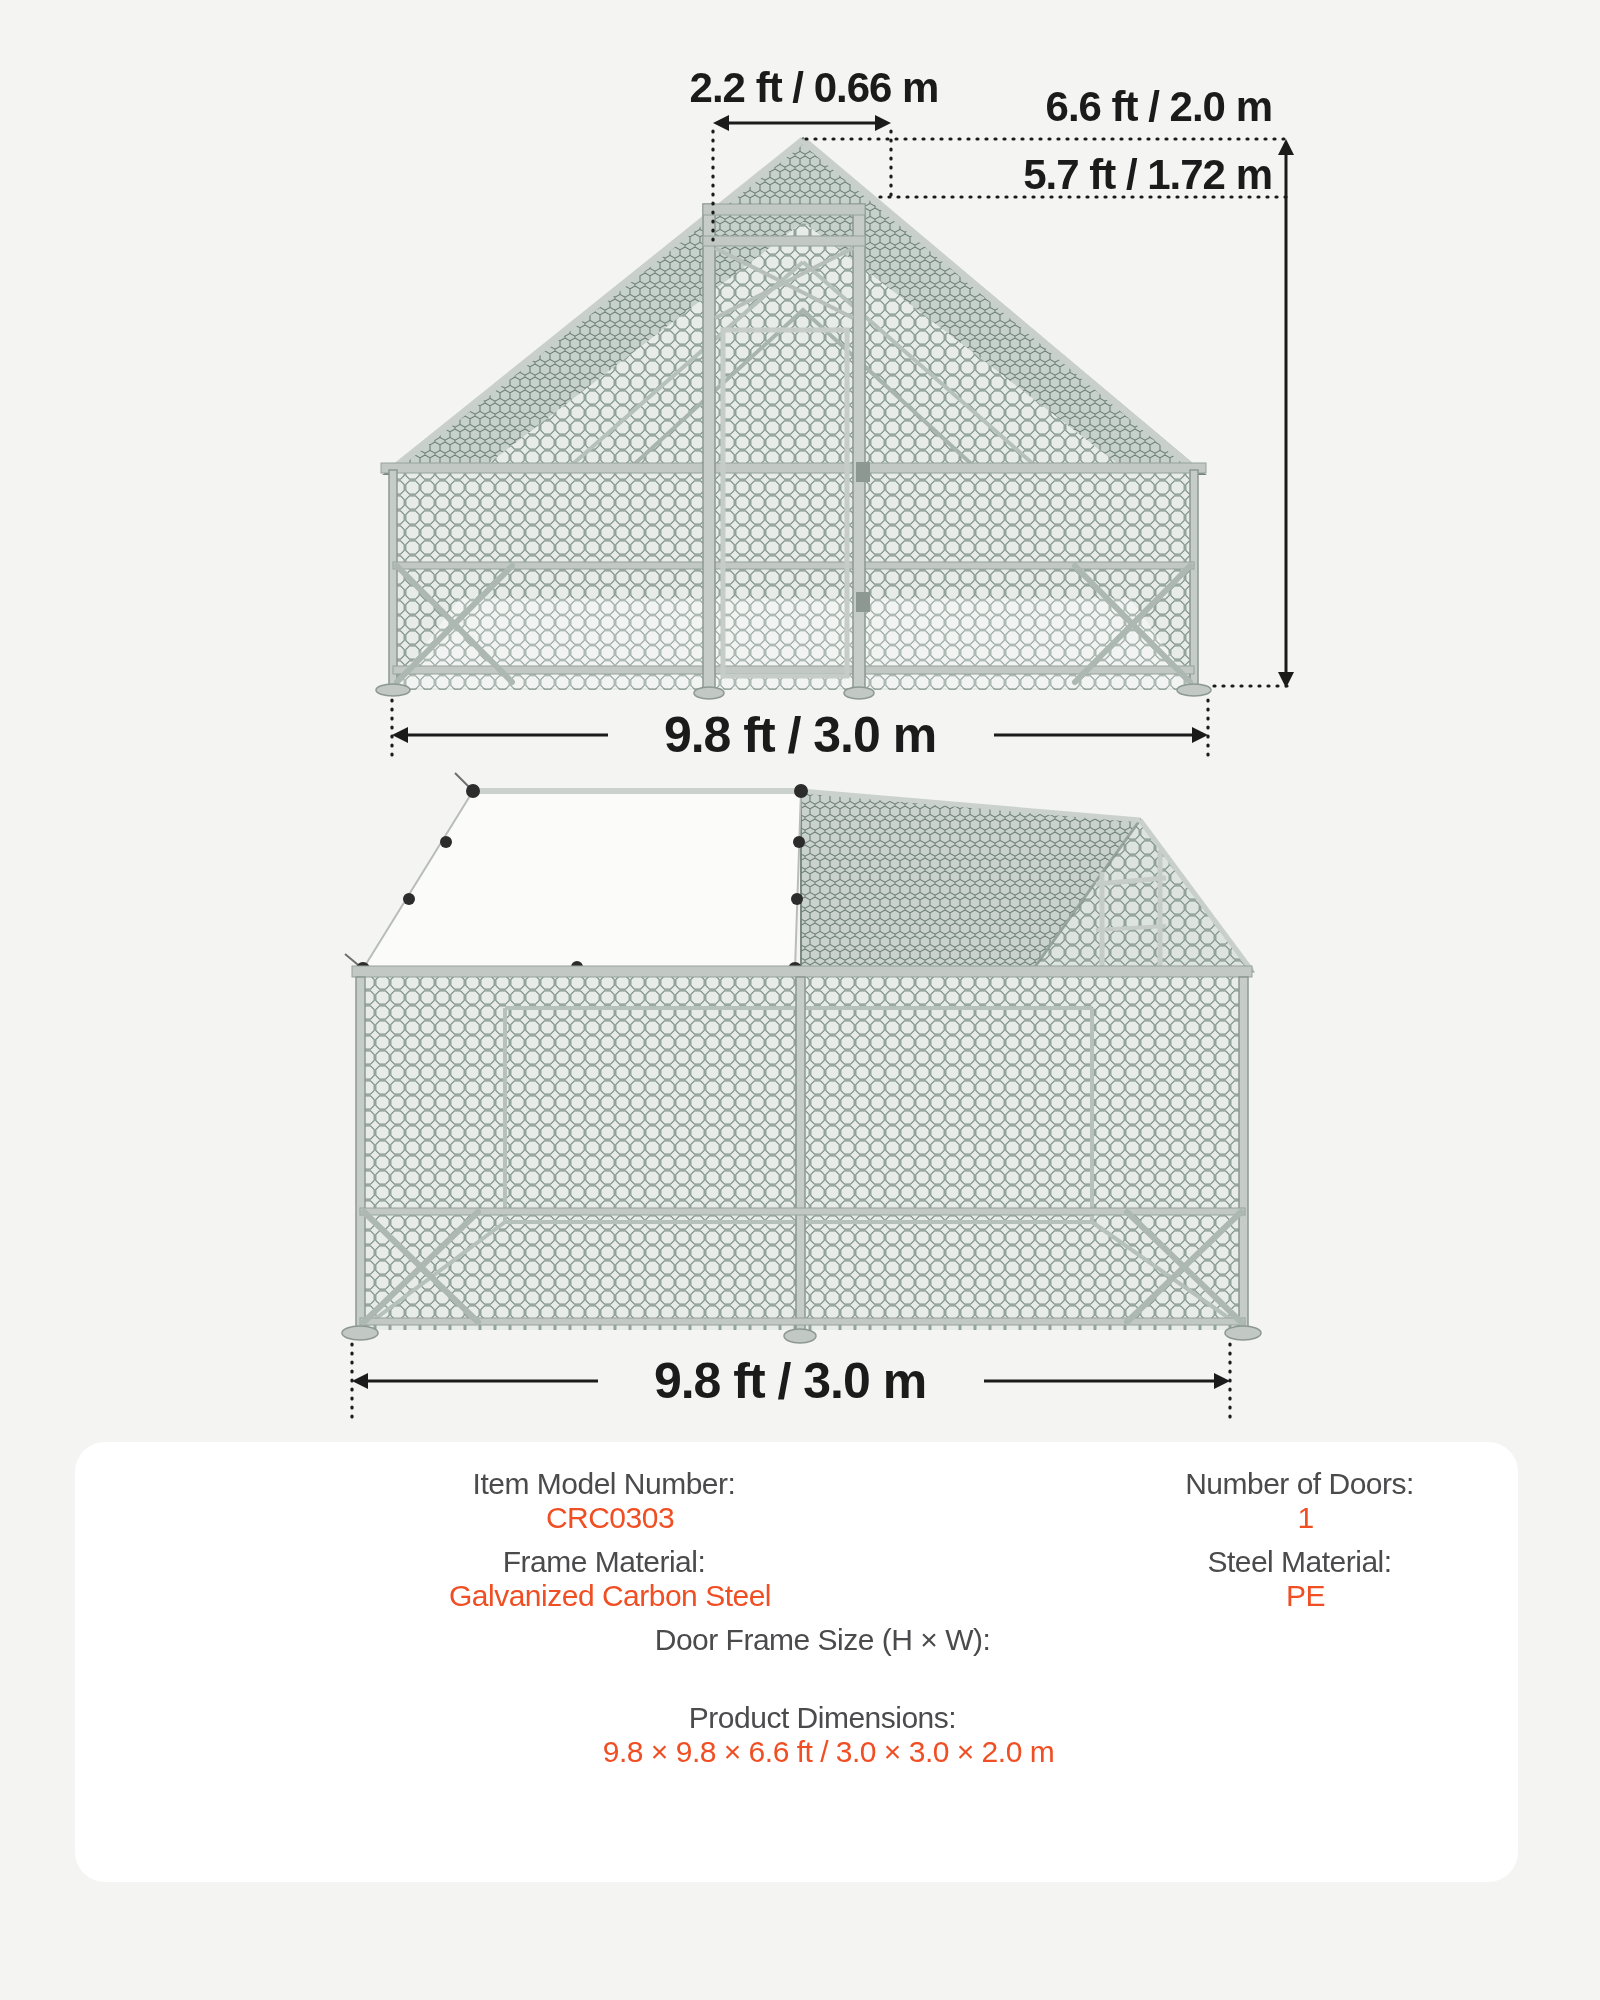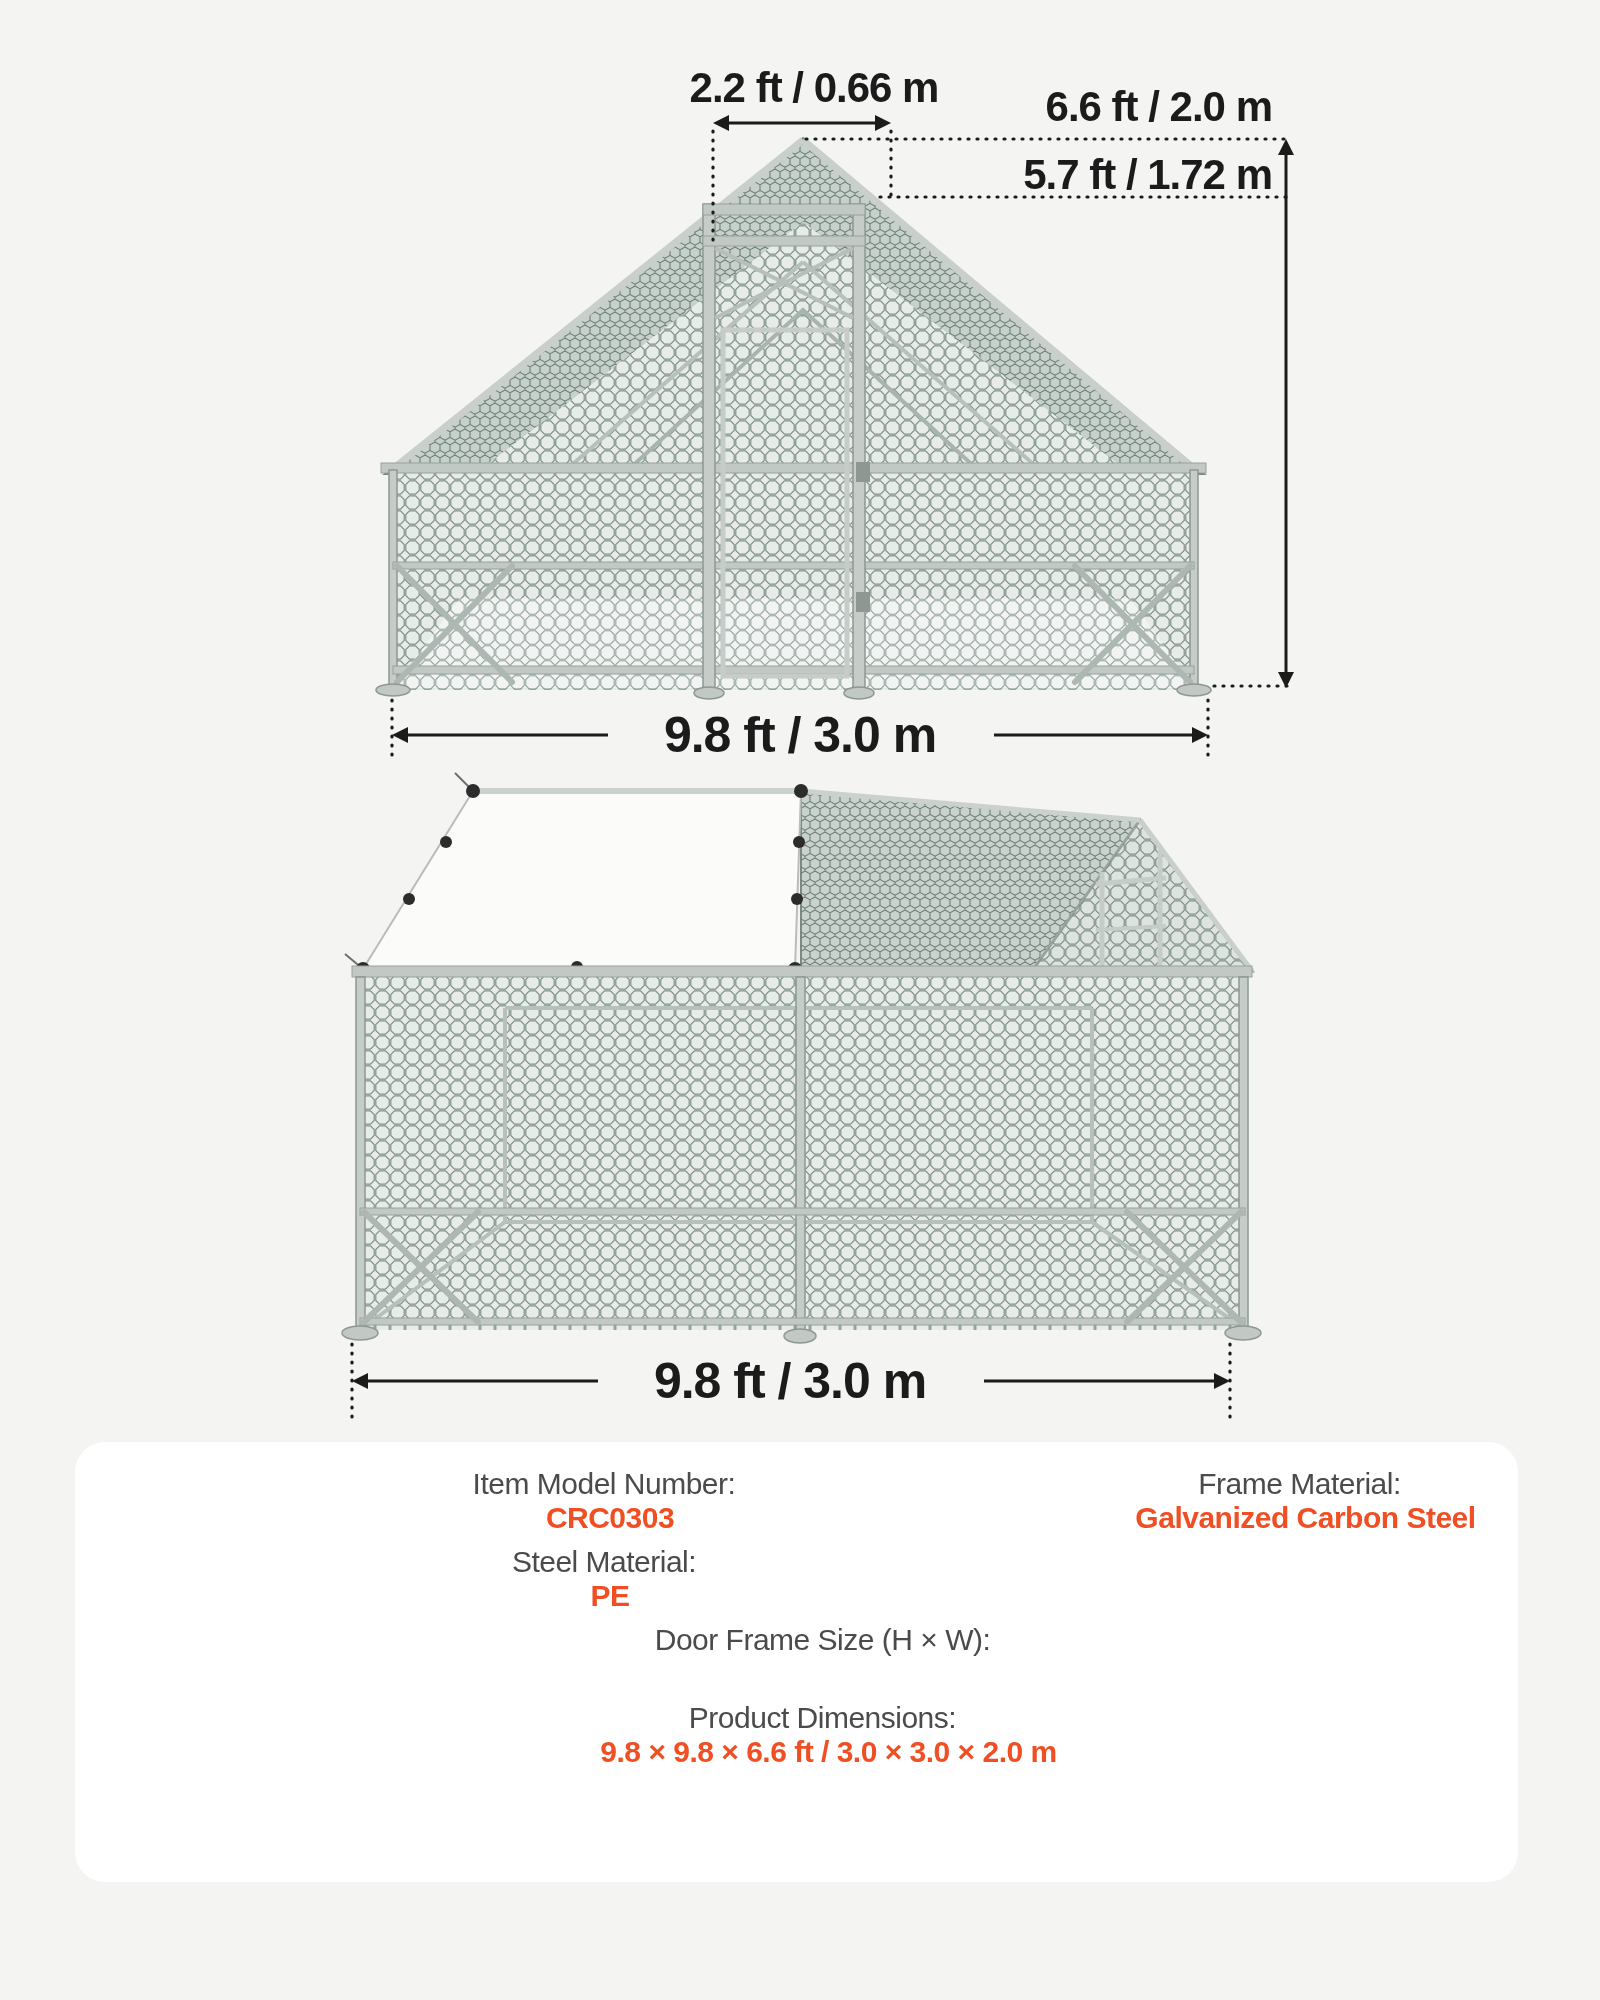--- a/index.html
+++ b/index.html
@@ -42,21 +42,21 @@
   .spec-grid{
     display:grid;
     grid-template-columns:954px 1fr;
   }
   .spec-row{
     height:78px;display:flex;align-items:center;
     font-size:30px;letter-spacing:-0.5px;white-space:nowrap;flex-direction:column;
   }
   .spec-row.full{grid-column:1 / -1;}
   .spec-label{color:var(--label);font-weight:400;}
-  .spec-value{color:var(--accent);font-weight:700;margin-left:12px;}
+  .spec-value{color:var(--accent);font-weight:400;margin-left:12px;}
 </style>
 </head>
 <body>
 
 <div class="stage">
 
   <svg class="diagram-svg" width="1600" height="1440" viewBox="0 0 1600 1440">
     <defs>
       <pattern id="meshWall" width="15" height="15" patternUnits="userSpaceOnUse">
         <path d="M4.5 0.8 L10.5 0.8 L14.2 4.5 L14.2 10.5 L10.5 14.2 L4.5 14.2 L0.8 10.5 L0.8 4.5 Z" fill="none" stroke="#7F918A" stroke-width="1.2"></path>
@@ -241,20 +241,24 @@
   </svg>
 
   <section class="spec-card">
     <div class="spec-grid">
 
       <div class="spec-row">
         <span class="spec-label">Item Model Number:</span>
         <span class="spec-value">CRC0303</span>
       </div>
 
+      <div class="spec-row">
+        <span class="spec-label">Number of Doors:</span>
+        <span class="spec-value">1</span>
+      </div>
 
       <div class="spec-row">
         <span class="spec-label">Frame Material:</span>
         <span class="spec-value">Galvanized Carbon Steel</span>
       </div>
       <div class="spec-row">
         <span class="spec-label">Steel Material:</span>
         <span class="spec-value">PE</span>
       </div>
 

